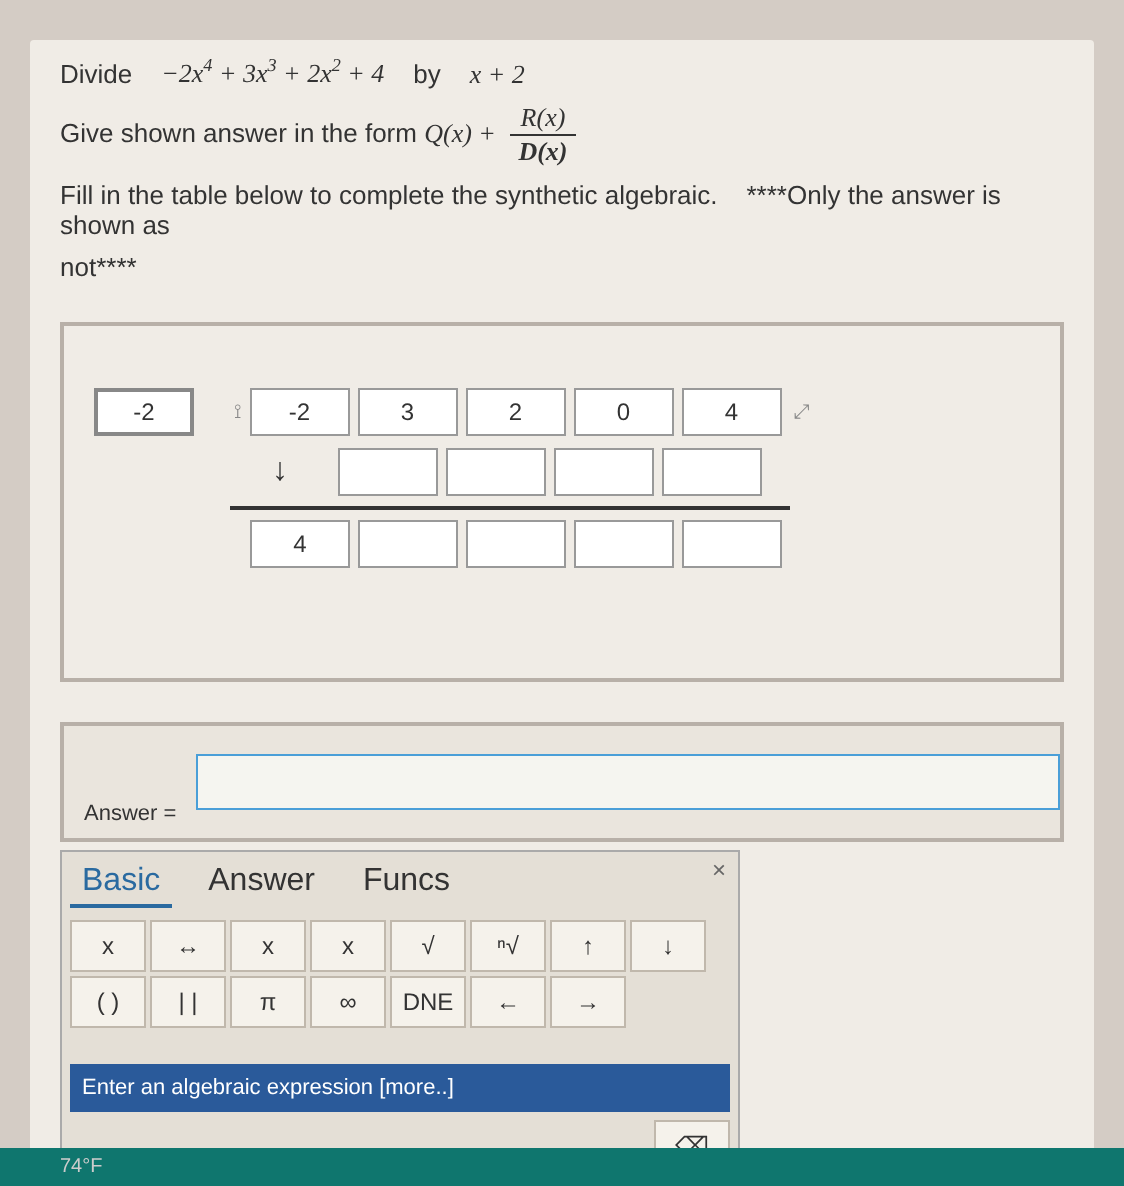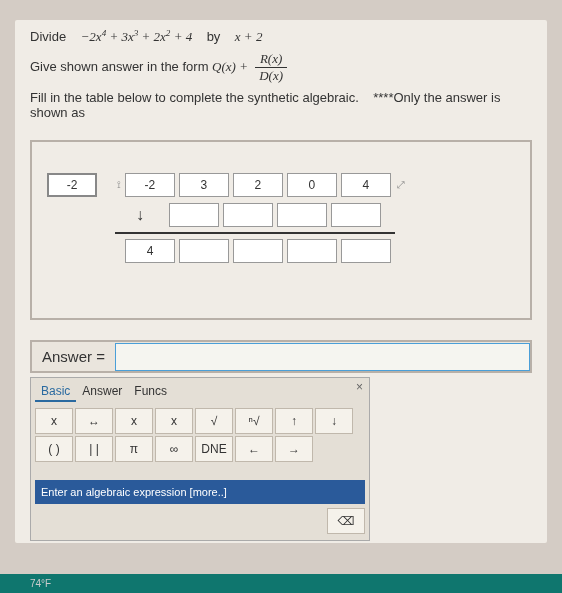--- a/index.html
+++ b/index.html
@@ -3,39 +3,39 @@
 <meta charset="utf-8">
 <style>
 * { box-sizing: border-box; margin: 0; padding: 0; }
 body { font-family: Arial, sans-serif; background: #d4ccc5; padding: 20px 15px; font-size: 12px; color: #333; width: 562px; height: 593px; overflow: hidden; }
 .container { background: #f0ece6; padding: 2px 15px; border-radius: 2px; }
 .problem-line { margin: 6px 0; font-size: 13px; }
 .poly { font-family: 'Times New Roman', serif; }
 sup { font-size: 0.7em; }
 .frac { display: inline-block; text-align: center; vertical-align: middle; margin: 0 4px; }
 .frac .num { display: block; border-bottom: 1px solid #333; padding: 0 4px; }
-.frac .den { display: block; padding: 0 4px; }
+.frac .den { display: block; padding: 0 4px; font-weight: bold; }
 .italic { font-style: italic; }
 
 .syn-box { border: 2px solid #b8b0a8; padding: 30px 15px 50px 15px; margin-top: 20px; }
 .syn-row { display: flex; align-items: center; gap: 4px; margin-bottom: 4px; height: 26px; }
 .cell { width: 50px; height: 24px; display: flex; align-items: center; justify-content: center; font-size: 12px; background: #fff; border: 1px solid #999; }
 .left-cell { border: 2px solid #888; }
 .spacer { width: 10px; }
 .handle { font-size: 10px; color: #888; margin-left: 2px; }
 .vspacer { width: 50px; display:flex; justify-content:center; }
 .arrow-down { font-size: 16px; }
 .hline { border-top: 2px solid #333; width: 280px; margin-left: 68px; margin-bottom: 4px; }
 
 .answer-row { display: flex; align-items: center; margin-top: 20px; border: 2px solid #b8b0a8; background:#eae5dd; }
-.answer-label { padding: 6px 10px; font-size: 15px; }
+.answer-label { padding: 6px 10px; font-size: 11px; margin-top: 32px; }
 .answer-input { flex: 1; height: 28px; border: 1px solid #4a9fd8; background: #f5f5f0; }
 
 .keypad { border: 1px solid #aaa; background: #e4dfd6; margin-top: 4px; padding: 4px; width: 340px; position: relative; }
-.tabs { display: flex; gap: 0; font-size: 12px; margin-bottom: 6px; }
+.tabs { display: flex; gap: 12px; font-size: 16px; margin-bottom: 6px; }
 .tab { padding: 2px 6px; cursor: pointer; }
 .tab.active { color: #2a6aa0; border-bottom: 2px solid #2a6aa0; }
 .key-row { display: flex; gap: 2px; margin-bottom: 2px; }
 .key { width: 38px; height: 26px; background: #f5f2eb; border: 1px solid #c0b8ac; display: flex; align-items: center; justify-content: center; font-size: 12px; cursor: pointer; }
 .info-bar { background: #2a5a9a; color: #fff; padding: 6px; font-size: 11px; margin-top: 16px; }
 .close-x { position: absolute; top: 2px; right: 6px; font-size: 12px; cursor: pointer; color: #666; }
 .taskbar { position: fixed; bottom: 0; left: 0; background: #0f766e; color: #ccc; font-size: 10px; padding: 4px 30px; width: 100%; }
 </style>
 </head>
 <body>
@@ -57,20 +57,23 @@
     <span class="frac poly italic">
       <span class="num">R(<span class="italic">x</span>)</span>
       <span class="den">D(<span class="italic">x</span>)</span>
     </span>
   </div>
 
   <div class="problem-line">
     <span>Fill in the table below to complete the synthetic algebraic.</span>
     &nbsp;&nbsp;
     <span>****</span><span>Only the answer is shown as</span>
+  </div>
+  <div class="problem-line">
+    <span>not</span><span>****</span>
   </div>
 
   <div class="syn-box">
     <div class="syn-row">
       <div class="cell left-cell">-2</div>
       <div class="spacer"></div>
       <span class="handle">⟟</span>
       <div class="cell">-2</div>
       <div class="cell">3</div>
       <div class="cell">2</div>

